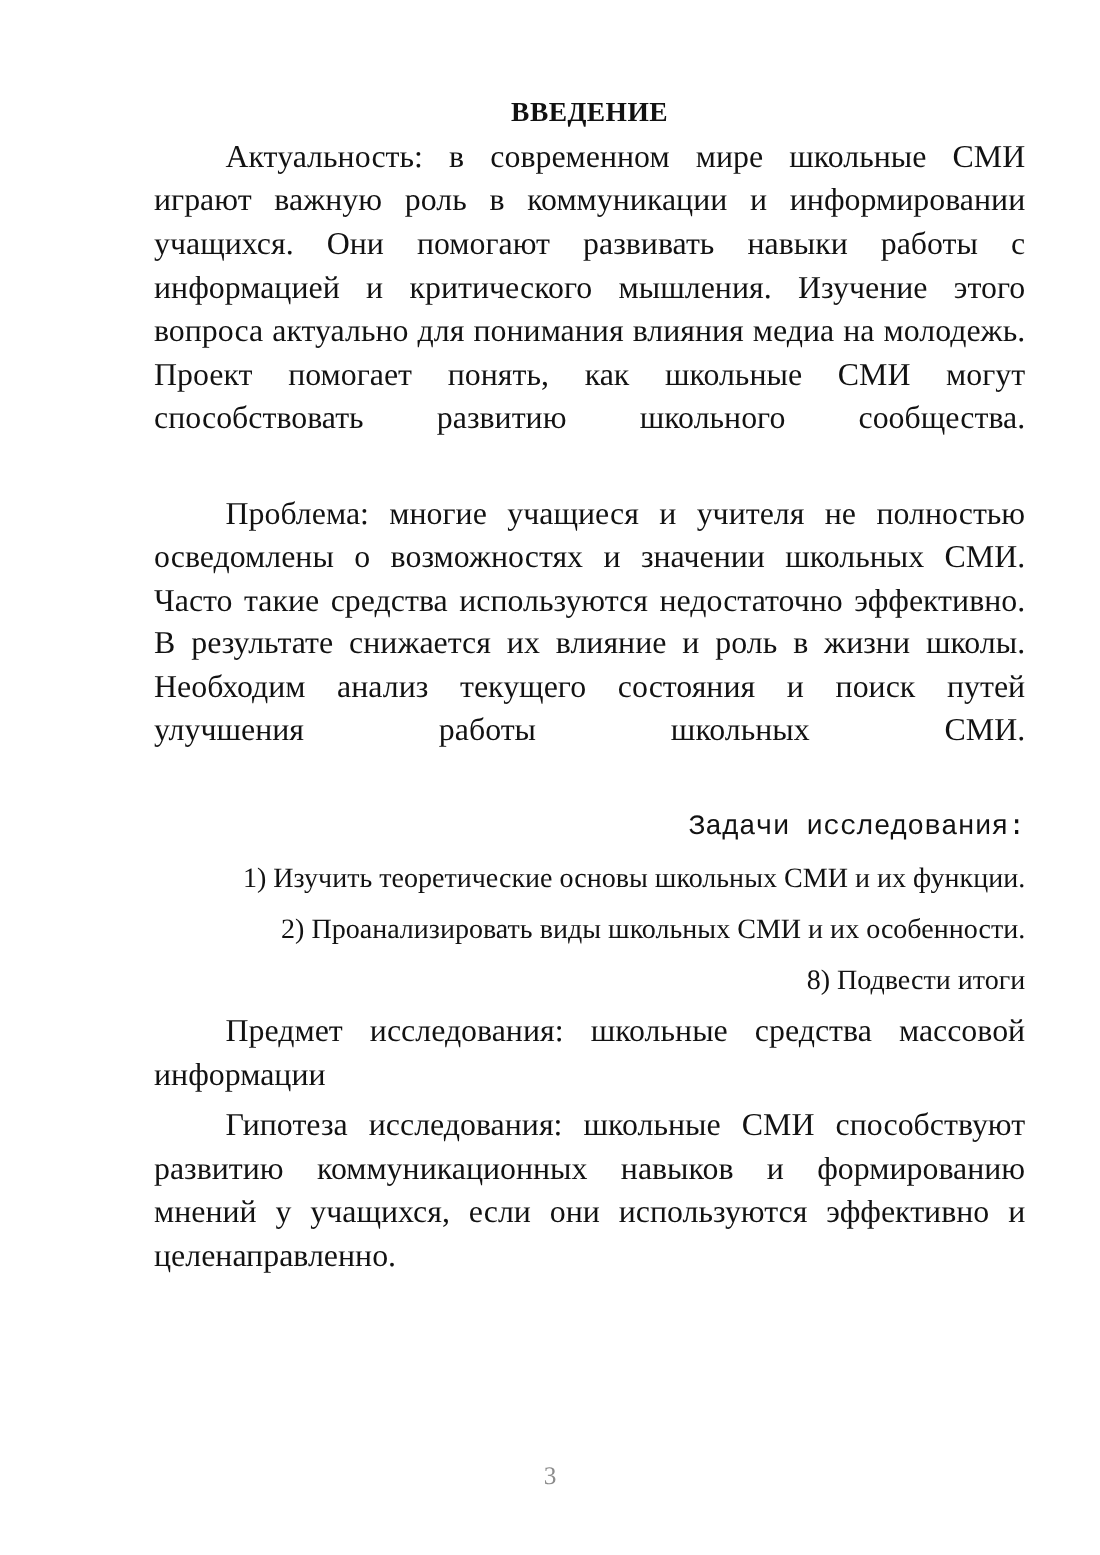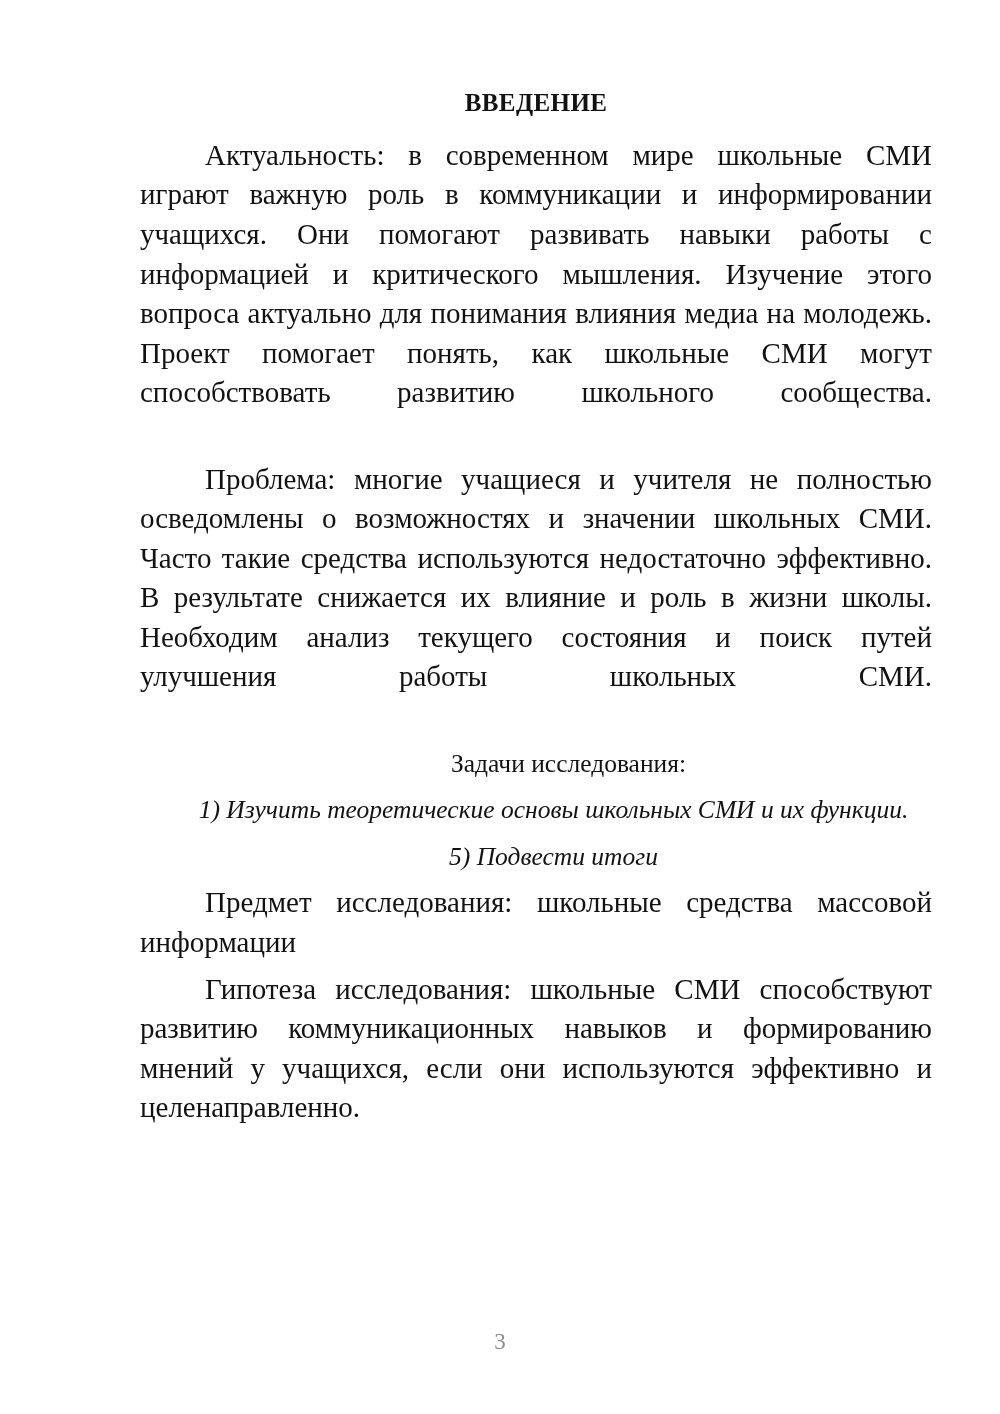--- a/index.html
+++ b/index.html
@@ -28,21 +28,21 @@
     top: 86px;
     width: 792px;
   }
 
   .doc-title {
     font-size: 25px;
     font-weight: bold;
     text-align: center;
     letter-spacing: 0.4px;
     line-height: 1.35;
-    margin: 0 0 16px 0;
+    margin: 0 0 4px 0;
   }
 
   .para {
     font-size: 29px;
     line-height: 39.6px;
     text-align: justify;
     text-justify: inter-word;
     text-indent: 65px;
     margin: 0 0 7px 0;
     hyphens: none;
@@ -53,33 +53,33 @@
     content: "";
     display: inline-block;
     width: 100%;
   }
 
   .para.nostretch::after { content: none; }
 
   .list-item {
     font-size: 25.5px;
     line-height: 39.6px;
-    text-align: center;
+    text-align: right;
     text-indent: 0;
     margin: 0 0 7px 0;
     padding-left: 35px;
-    font-style: italic;
   }
 
   .sub-head {
     font-size: 25.5px;
     line-height: 39.6px;
-    text-align: center;
+    text-align: right;
     text-indent: 65px;
     margin: 4px 0 7px 0;
+    font-family: Liberation Mono, monospace;
   }
 
   .page-number {
     position: absolute;
     left: 0;
     right: 0;
     top: 1330px;
     text-align: center;
     font-size: 23px;
     line-height: 1;
@@ -97,24 +97,25 @@
 
     <p class="para">Актуальность: в современном мире школьные СМИ играют важную роль в коммуникации и информировании учащихся. Они помогают развивать навыки работы с информацией и критического мышления. Изучение этого вопроса актуально для понимания влияния медиа на молодежь. Проект помогает понять, как школьные СМИ могут способствовать развитию школьного сообщества.</p>
 
     <p class="para">Проблема: многие учащиеся и учителя не полностью осведомлены о возможностях и значении школьных СМИ. Часто такие средства используются недостаточно эффективно. В результате снижается их влияние и роль в жизни школы. Необходим анализ текущего состояния и поиск путей улучшения работы школьных СМИ.</p>
 
 
     <p class="sub-head">Задачи исследования:</p>
 
     <p class="list-item">1) Изучить теоретические основы школьных СМИ и их функции.</p>
 
+    <p class="list-item">2) Проанализировать виды школьных СМИ и их особенности.</p>
 
 
 
-    <p class="list-item">5) Подвести итоги</p>
+    <p class="list-item">8) Подвести итоги</p>
 
 
     <p class="para nostretch">Предмет исследования: школьные средства массовой информации</p>
 
     <p class="para">Гипотеза исследования: школьные СМИ способствуют развитию коммуникационных навыков и формированию мнений у учащихся, если они используются эффективно и целенаправленно.</p>
 
   </div>
 
   <div class="page-number">3</div>
 </div>

